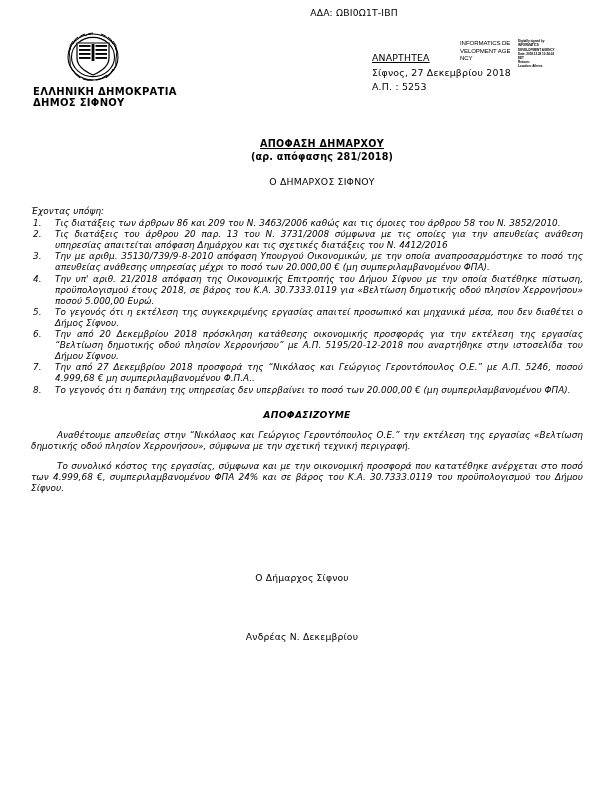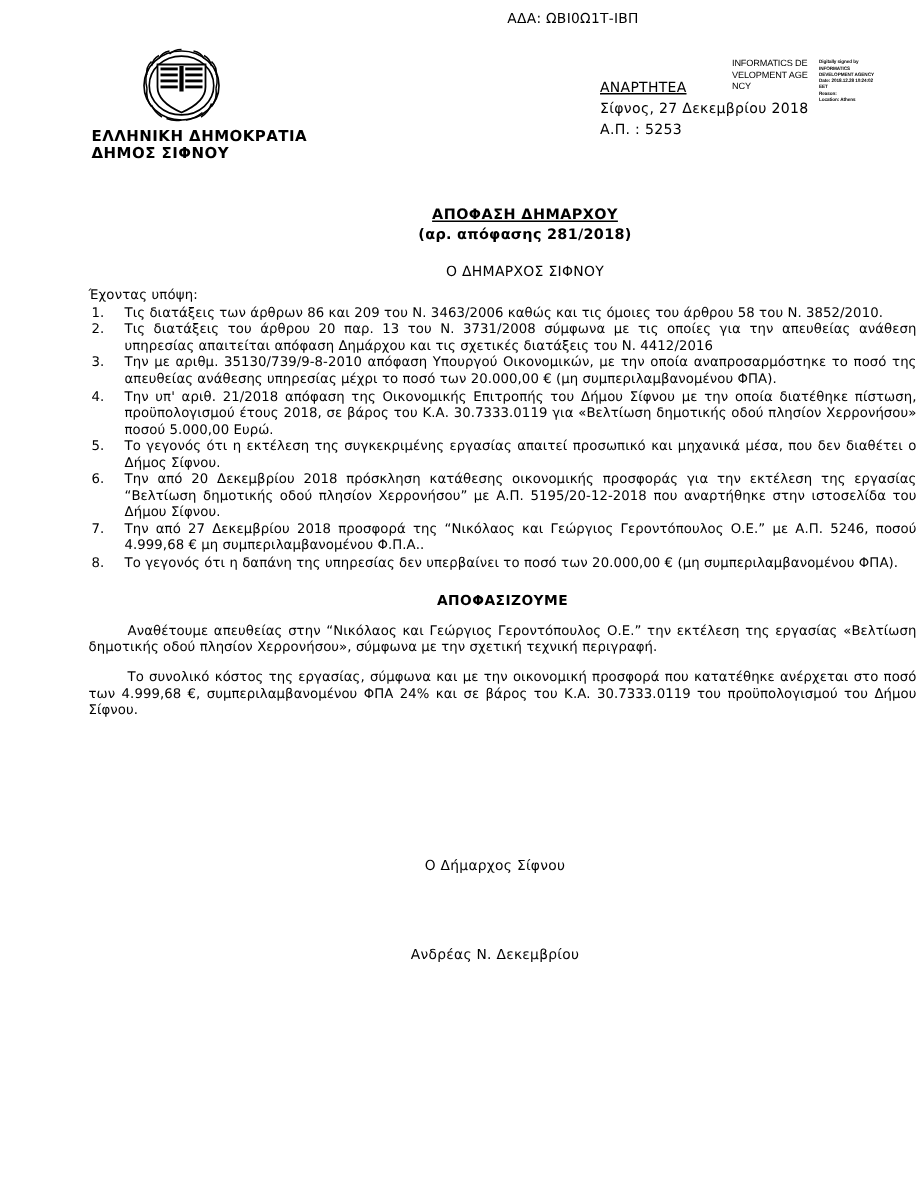--- a/index.html
+++ b/index.html
@@ -13,21 +13,20 @@
     height: 792px;
     position: relative;
     font-family: "DejaVu Sans", sans-serif;
     color: #000000;
     overflow: hidden;
   }
   .page {
     position: absolute;
     inset: 0;
     padding: 0;
-    margin-left: 28px;
   }
 
   
   .ada-line {
     position: absolute;
     top: 7px;
     left: 0;
     width: 612px;
     text-align: center;
     font-size: 9.2px;
@@ -142,25 +141,26 @@
   }
   .mayor-line {
     margin-top: 14px;
     font-size: 9.3px;
     letter-spacing: 0.2px;
   }
 
   
   .body-zone {
     position: absolute;
-    top: 192px;
+    top: 206px;
     left: 31px;
     width: 552px;
     font-size: 8.85px;
     line-height: 11.1px;
+    font-style: italic;
   }
   .having-regard {
     margin: 0 0 1px 0;
     letter-spacing: 0.1px;
   }
   ol.clauses {
     list-style: none;
     margin: 0;
     padding: 0;
   }

